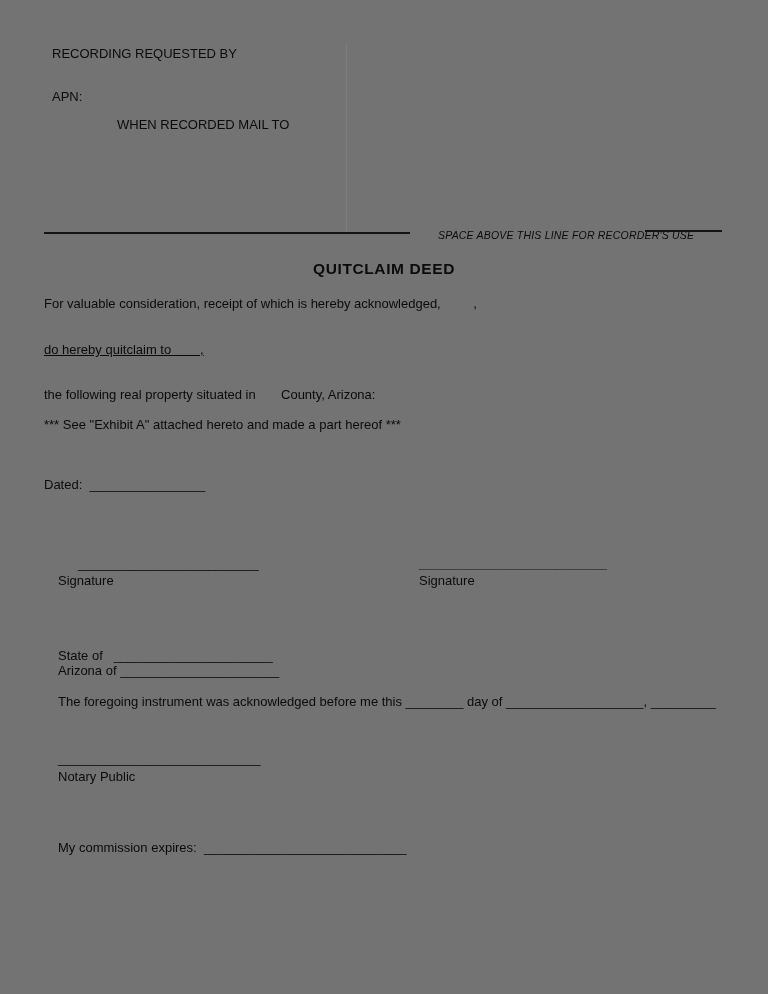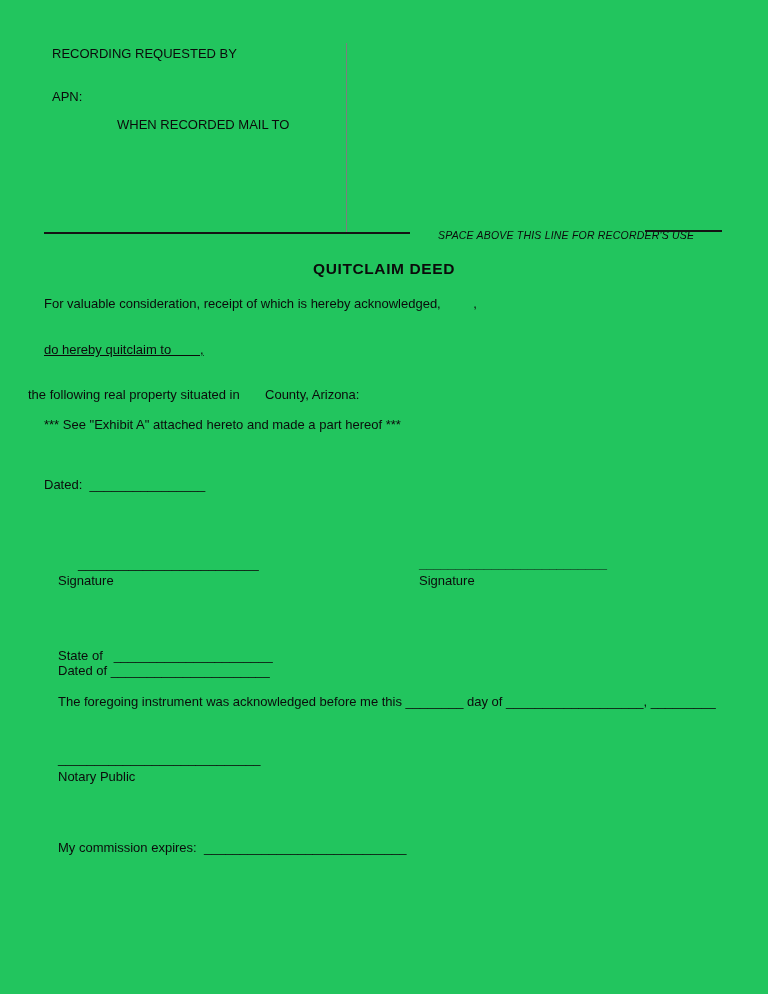--- a/index.html
+++ b/index.html
@@ -4,21 +4,21 @@
 <style>
   html, body {
     margin: 0;
     padding: 0;
     background: #ffffff;
   }
   .page {
     position: relative;
     width: 768px;
     height: 994px;
-    background: #22c55e;
+    background: #737373;
     font-family: "Liberation Sans", "DejaVu Sans", sans-serif;
     color: #0b0b0b;
     overflow: hidden;
   }
   .txt {
     position: absolute;
     font-size: 13px;
     line-height: 15px;
     white-space: pre;
     color: #0b0b0b;
@@ -78,37 +78,37 @@
   <div class="notice">SPACE ABOVE THIS LINE FOR RECORDER'S USE</div>
 
   <div class="hline right-seg"></div>
 
   <div class="title">QUITCLAIM DEED</div>
 
   <div class="txt" style="left:44px; top:296px;">For valuable consideration, receipt of which is hereby acknowledged,         ,</div>
 
   <div class="txt" style="left:44px; top:342px;text-decoration:underline;">do hereby quitclaim to        ,</div>
 
-  <div class="txt" style="left:28px; top:387px;">the following real property situated in       County, Arizona:</div>
+  <div class="txt" style="left:44px; top:387px;">the following real property situated in       County, Arizona:</div>
 
   <div class="txt" style="left:44px; top:417px;">*** See "Exhibit A" attached hereto and made a part hereof ***</div>
 
   <div class="txt" style="left:44px; top:477px;">Dated:  ________________</div>
 
   <div class="txt" style="left:58px; top:556px;margin-left:20px;">_________________________</div>
 
   <div class="txt" style="left:58px; top:573px;">Signature</div>
 
   <div class="txt" style="left:419px; top:556px;font-weight:bold;">__________________________</div>
 
   <div class="txt" style="left:419px; top:573px;">Signature</div>
 
   <div class="txt" style="left:58px; top:648px;">State of   ______________________</div>
 
-  <div class="txt" style="left:58px; top:663px;">Dated of ______________________</div>
+  <div class="txt" style="left:58px; top:663px;">Arizona of ______________________</div>
 
   <div class="txt" style="left:58px; top:694px;">The foregoing instrument was acknowledged before me this ________ day of ___________________, _________</div>
 
 
 
   <div class="txt" style="left:58px; top:751px;">____________________________</div>
 
   <div class="txt" style="left:58px; top:769px;">Notary Public</div>
 
   <div class="txt" style="left:58px; top:799px;margin-top:41px;">My commission expires:  ____________________________</div>

